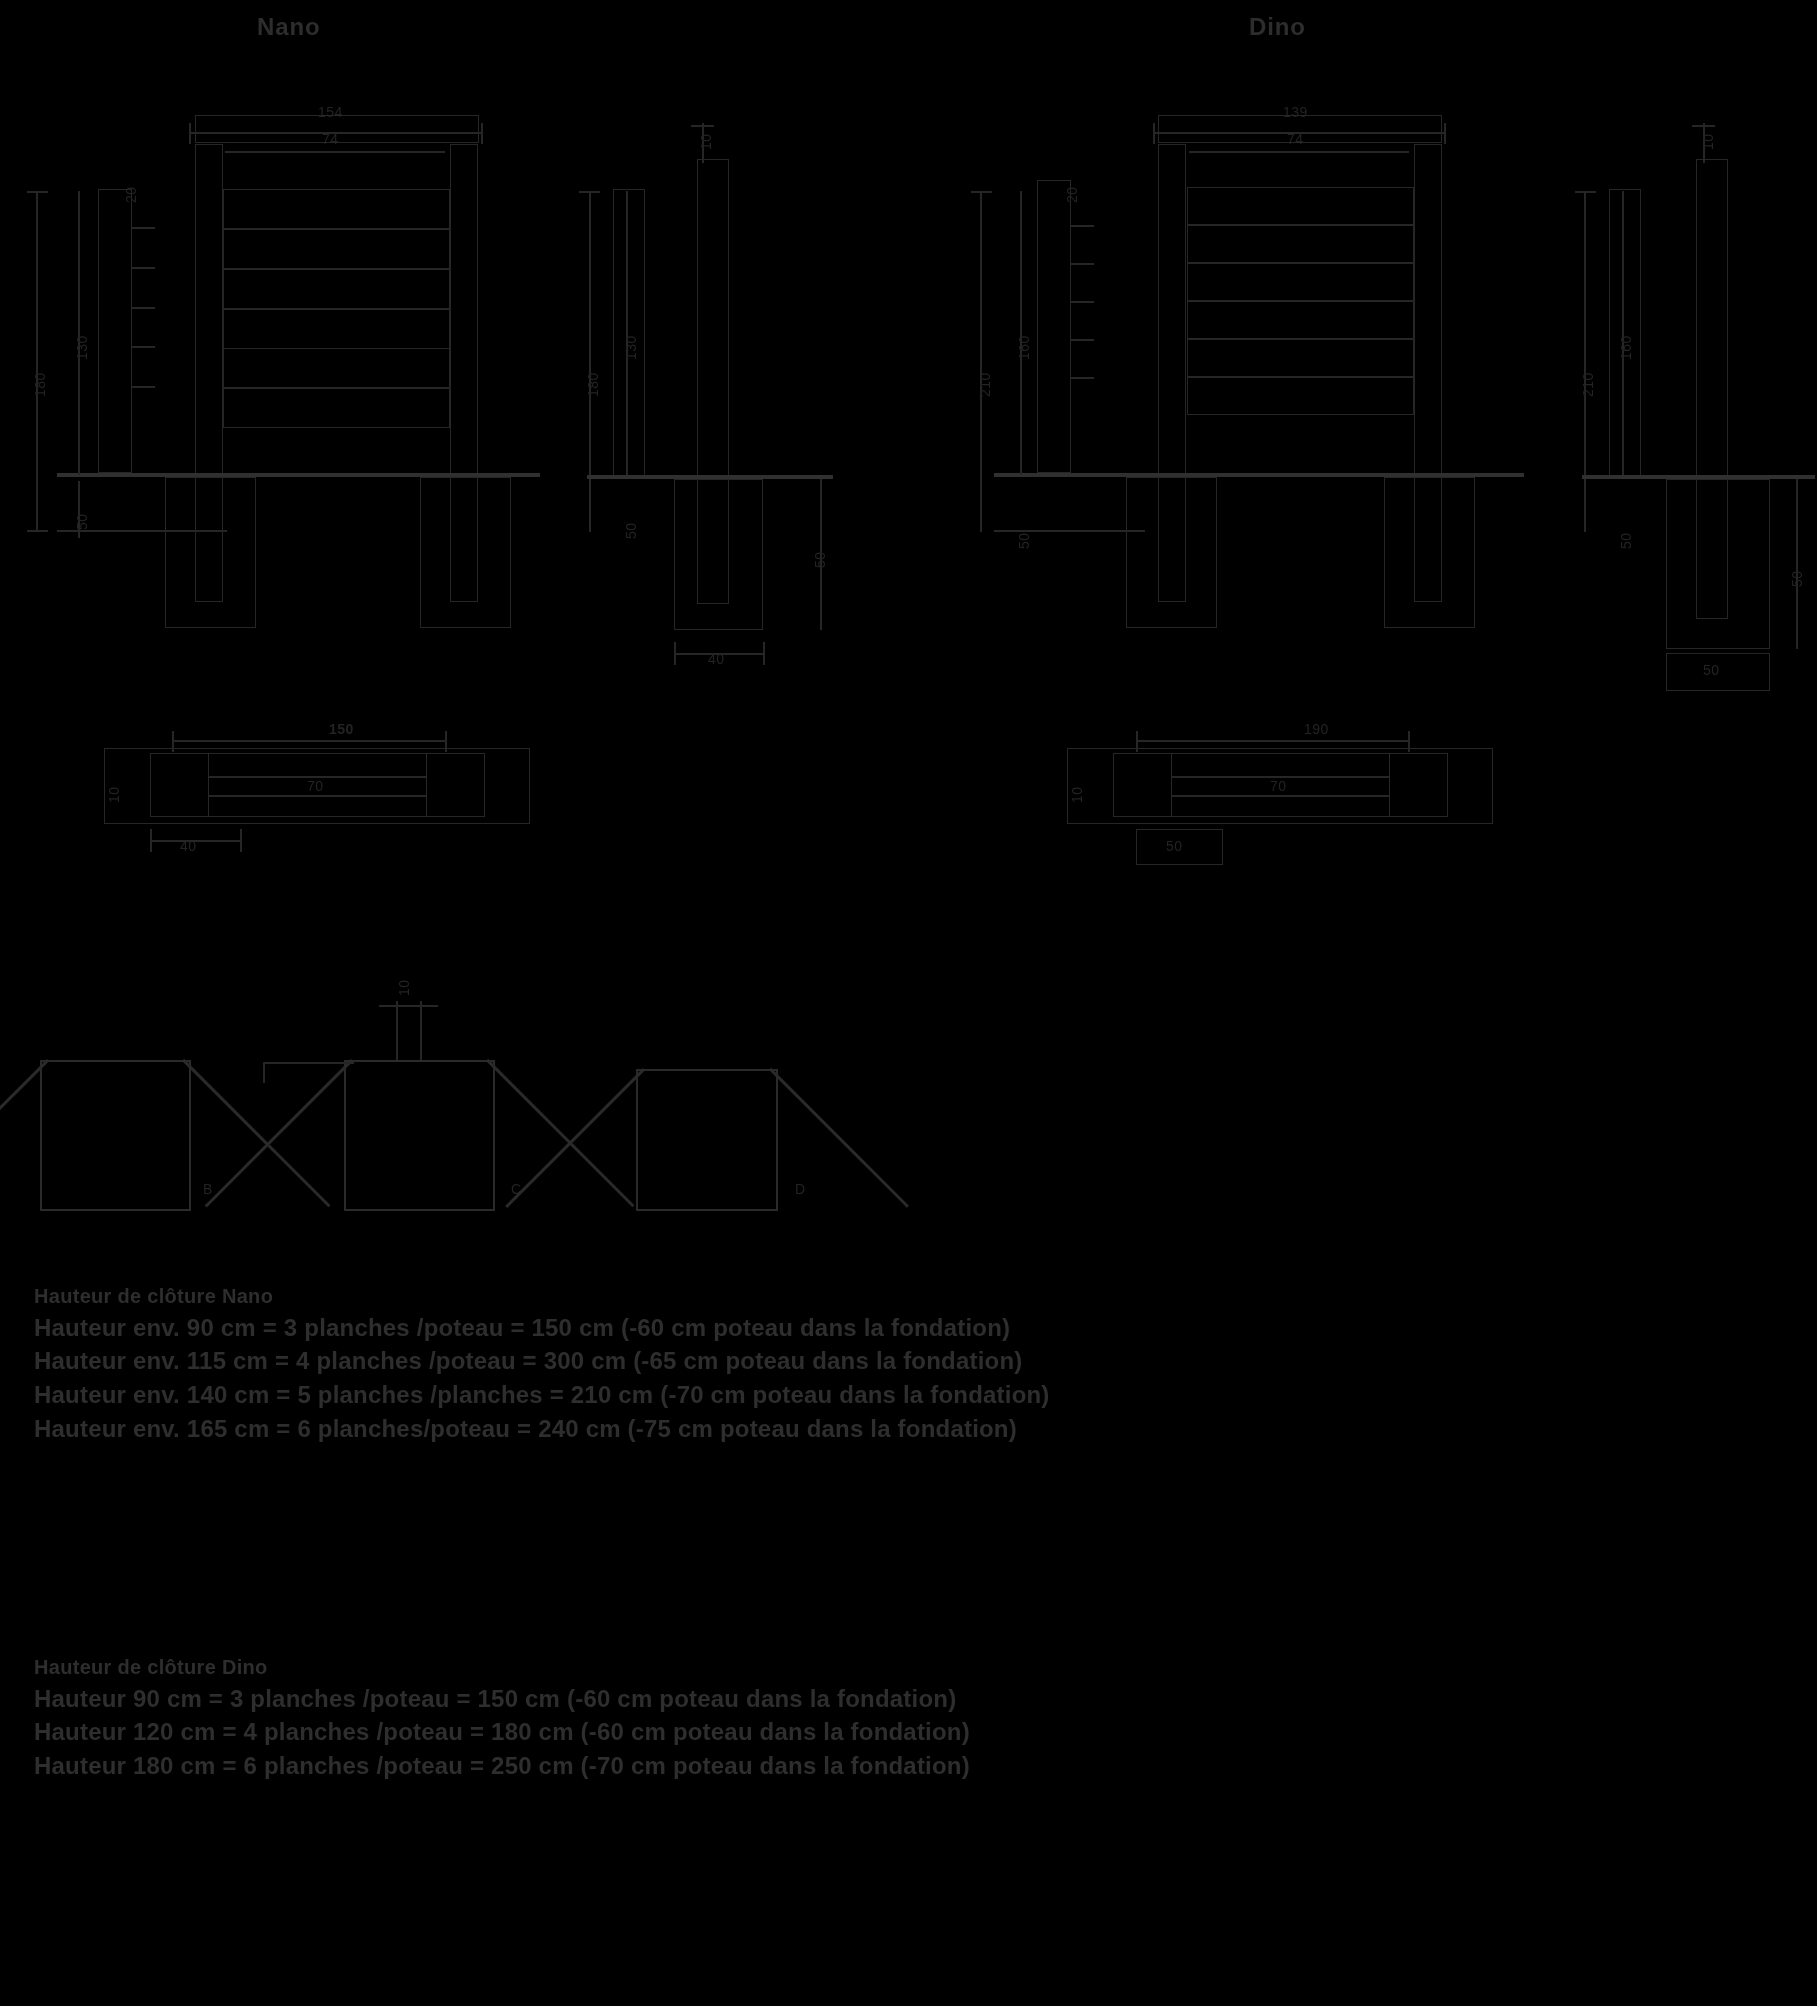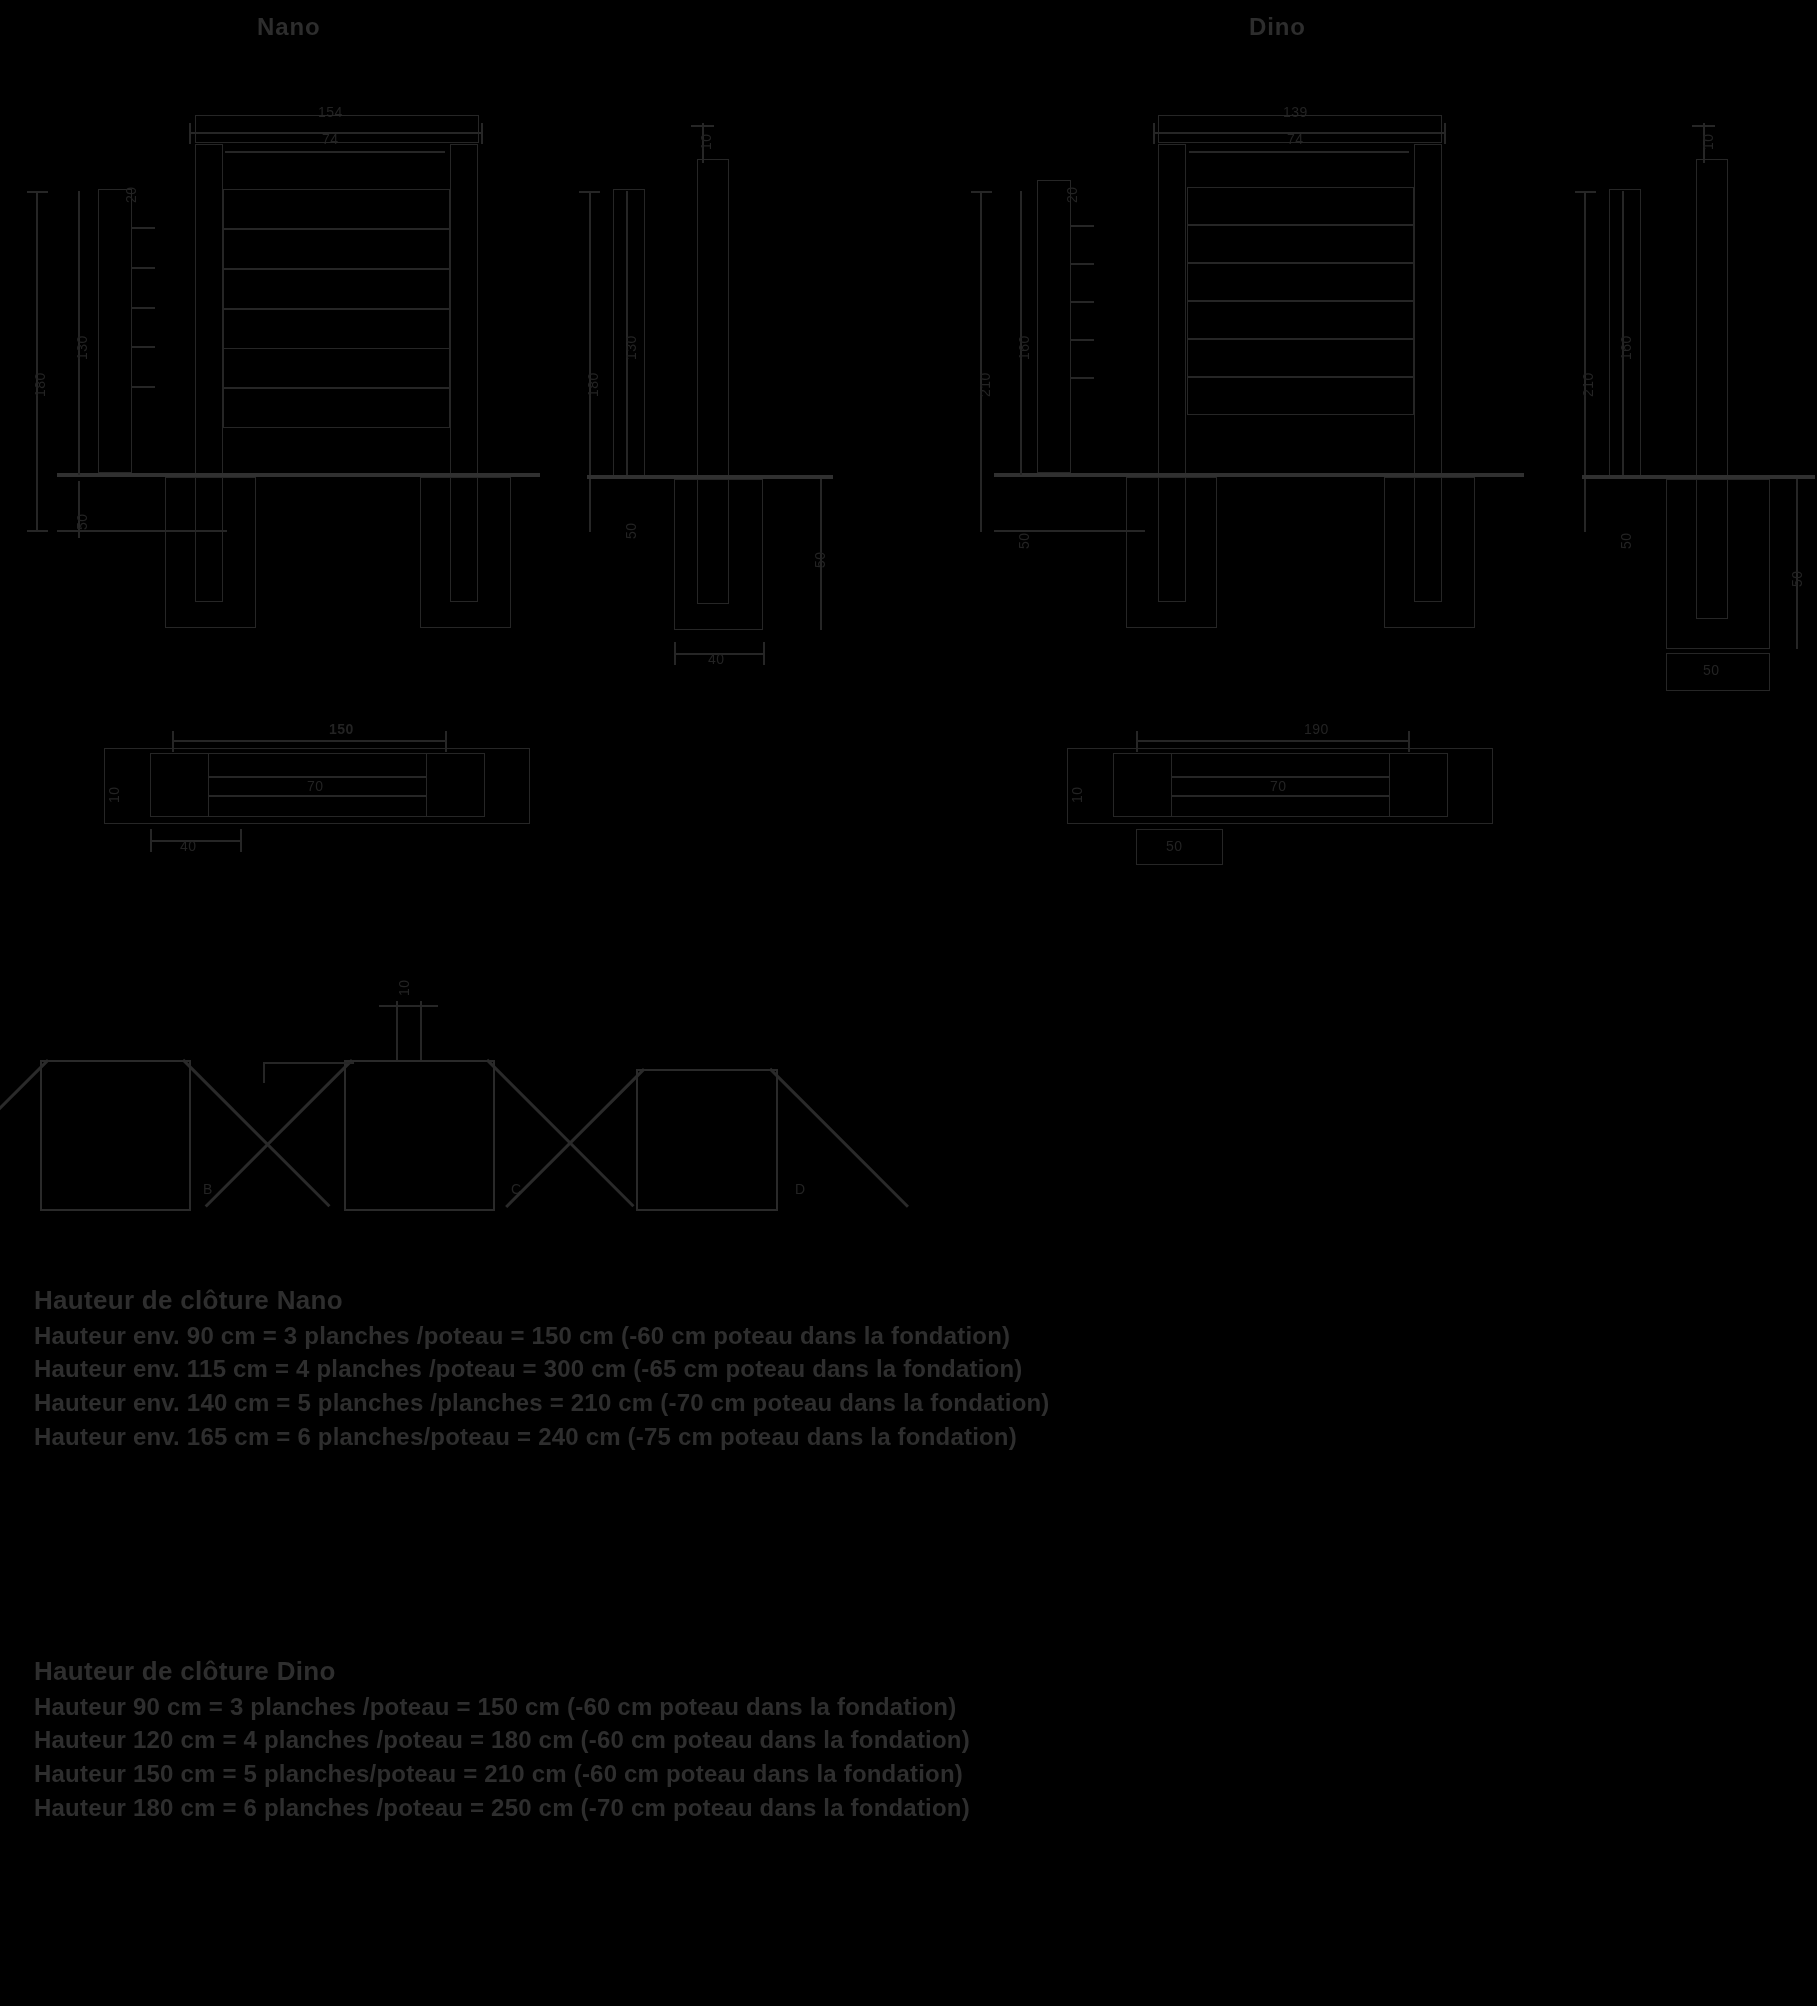--- a/index.html
+++ b/index.html
@@ -79,21 +79,21 @@
   }
 
   
   .textblock {
     position: absolute;
     left: 34px;
     width: 1609px;
     color: #2e2e2e;
   }
   .tb-title {
-    font-size: 26px;
+    font-size: 20px;
     font-weight: bold;
     letter-spacing: 0.3px;
     margin: 0 0 5.7px 0;
     white-space: nowrap;
   }
   .tb-line {
     font-size: 24px;
     font-weight: bold;
     letter-spacing: 0.2px;
     margin: 0 0 5.7px 0;
@@ -323,18 +323,17 @@
     <div class="tb-line">Hauteur env. 90 cm = 3 planches /poteau = 150 cm (-60 cm poteau dans la fondation)</div>
     <div class="tb-line">Hauteur env. 115 cm = 4 planches /poteau = 300 cm (-65 cm poteau dans la fondation)</div>
     <div class="tb-line">Hauteur env. 140 cm = 5 planches /planches = 210 cm (-70 cm poteau dans la fondation)</div>
     <div class="tb-line">Hauteur env. 165 cm = 6 planches/poteau = 240 cm (-75 cm poteau dans la fondation)</div>
   </div>
 
   <div class="textblock" style="top:1656px;">
     <div class="tb-title">Hauteur de clôture Dino</div>
     <div class="tb-line">Hauteur 90 cm = 3 planches /poteau = 150 cm (-60 cm poteau dans la fondation)</div>
     <div class="tb-line">Hauteur 120 cm = 4 planches /poteau = 180 cm (-60 cm poteau dans la fondation)</div>
-    <div class="tb-line">Hauteur 150 cm = 5 planches/poteau = 210 cm (-60 cm poteau dans la fondation)</div>
     <div class="tb-line">Hauteur 180 cm = 6 planches /poteau = 250 cm (-70 cm poteau dans la fondation)</div>
   </div>
 
 </div>
 
 
 </body></html>

